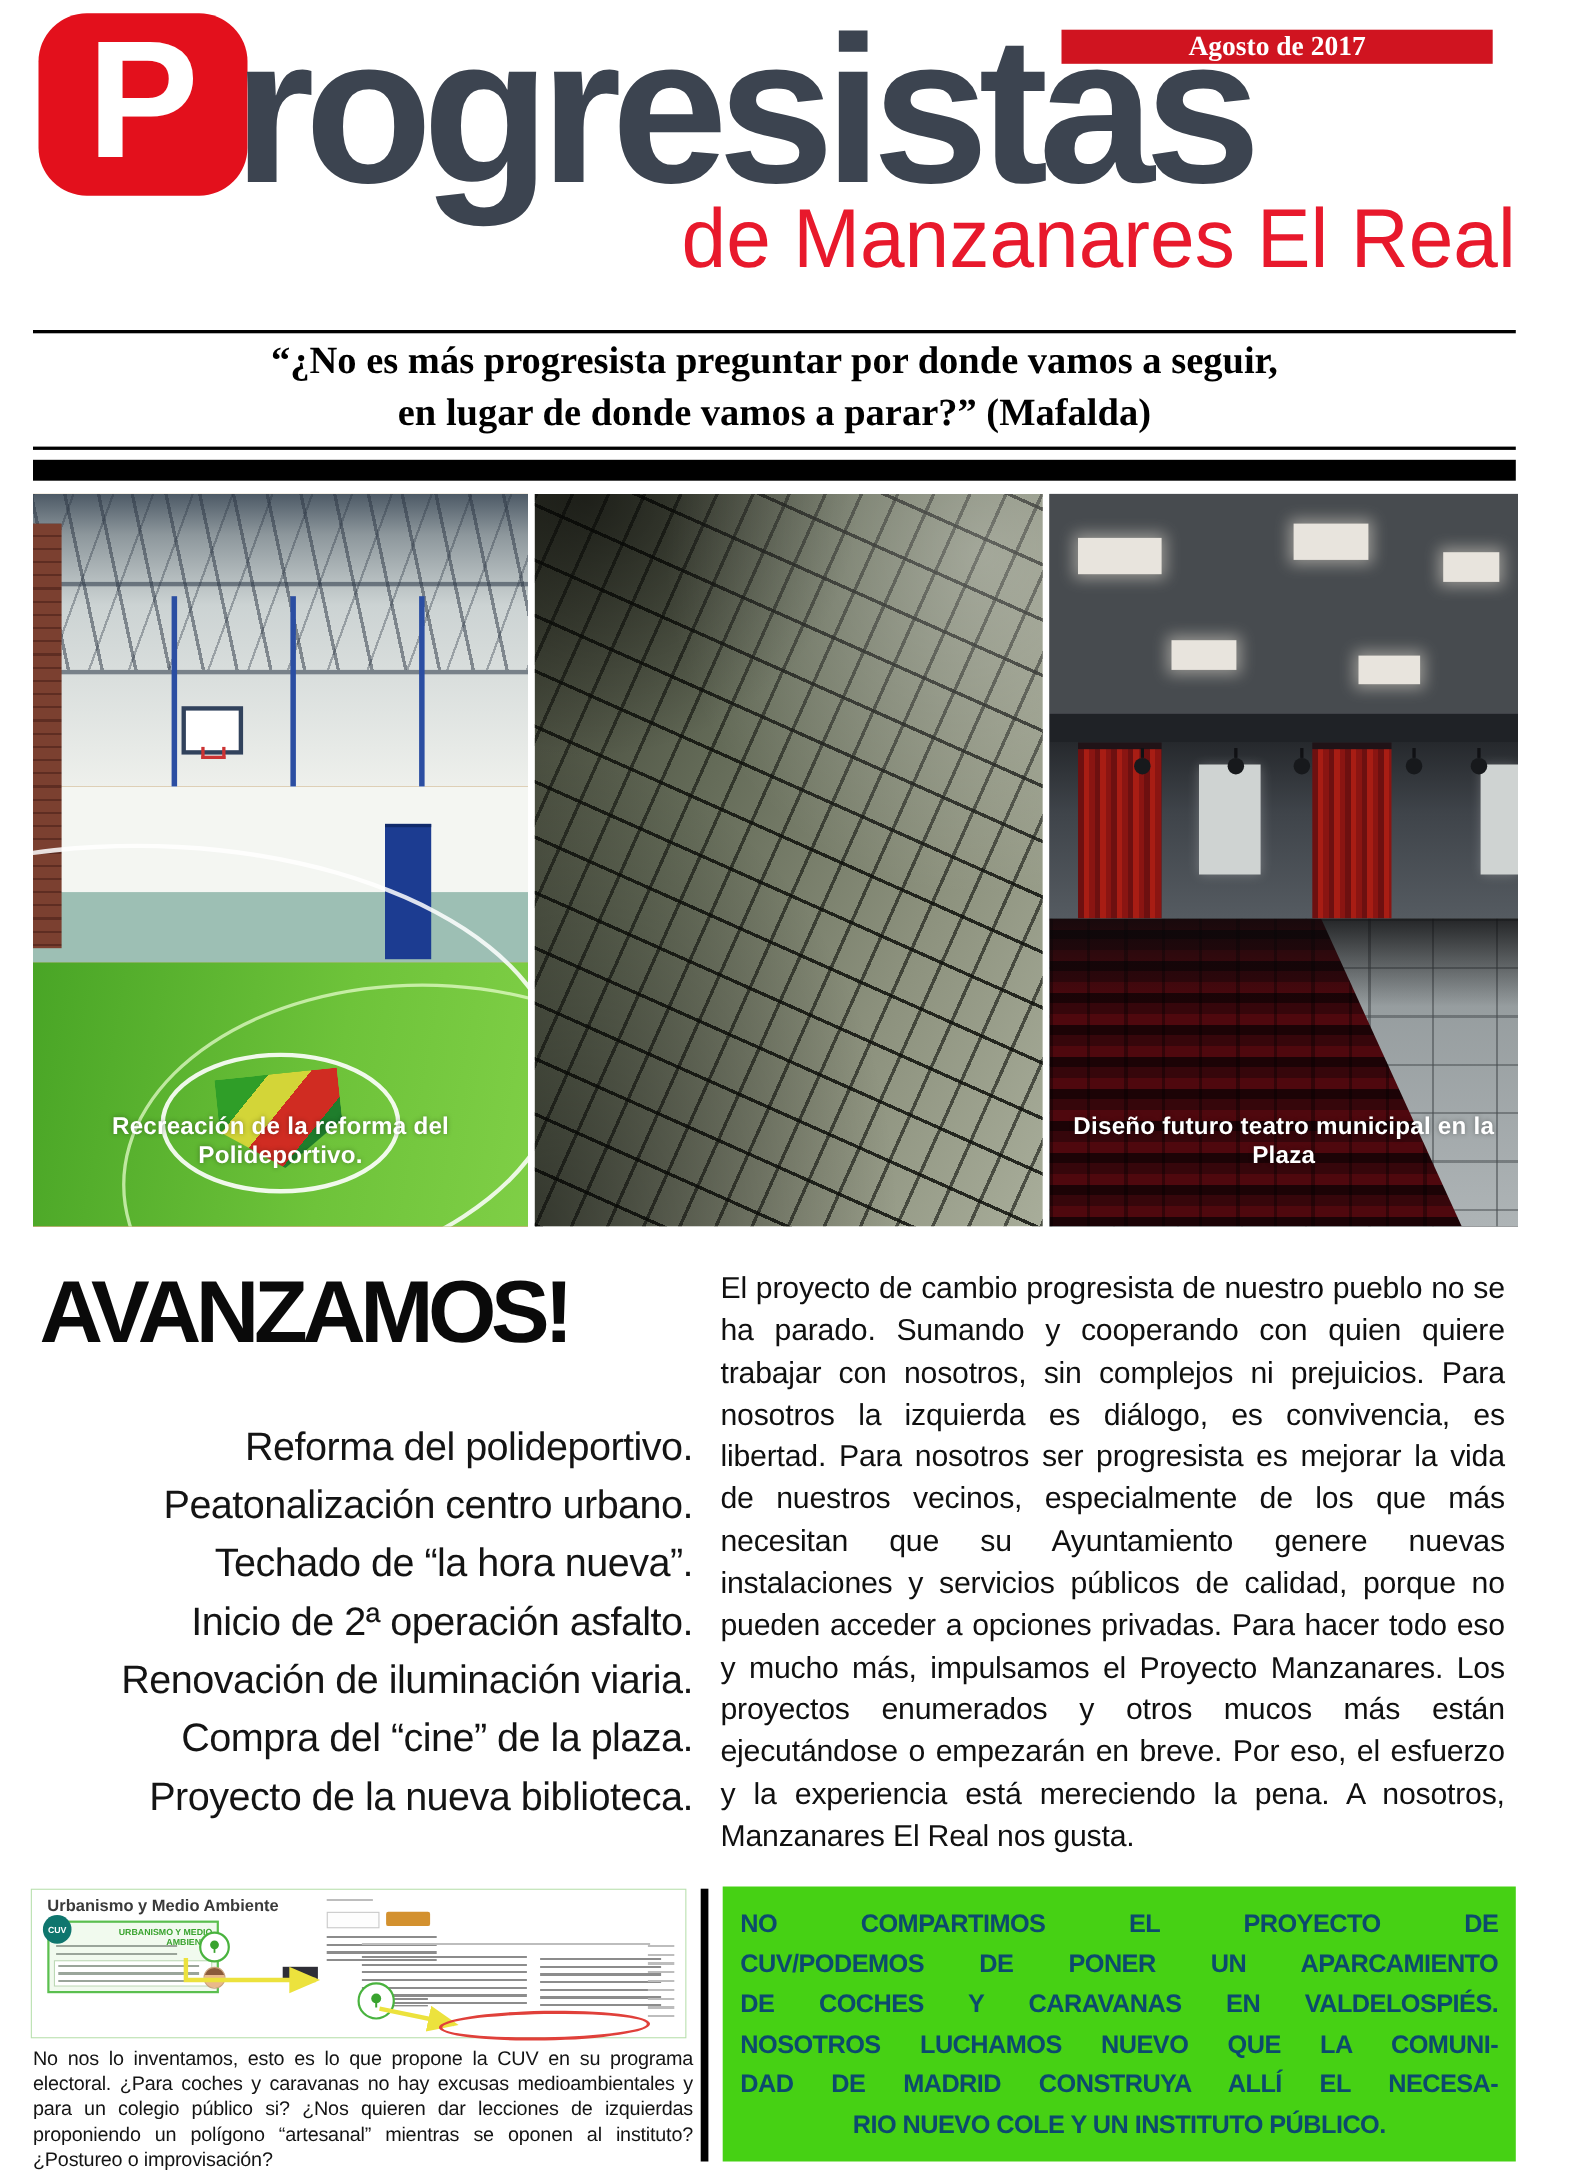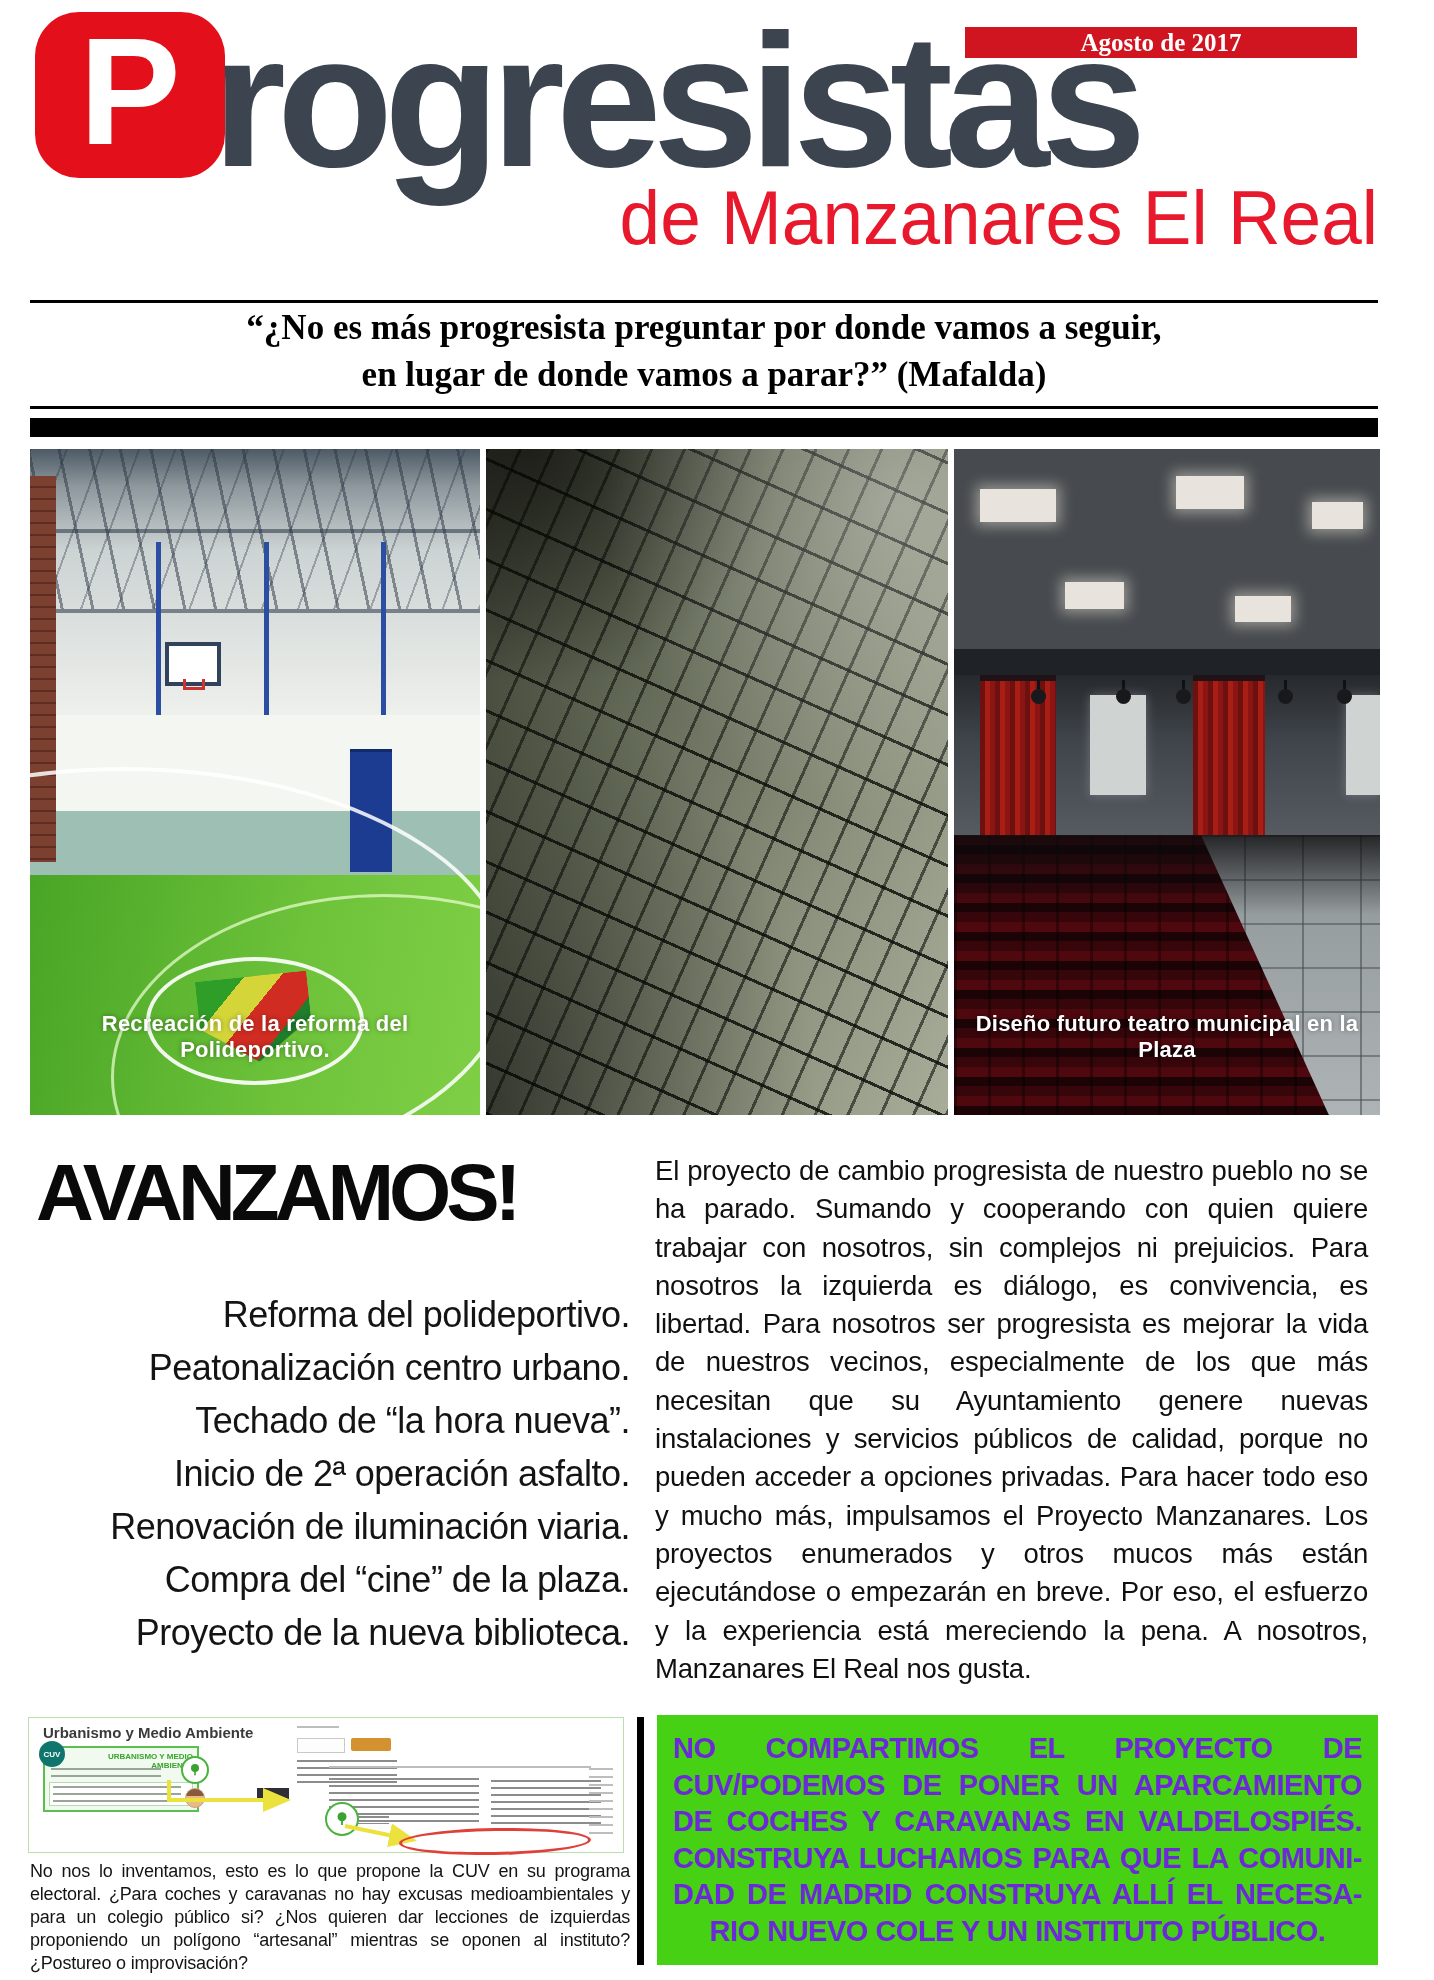--- a/index.html
+++ b/index.html
@@ -129,21 +129,21 @@
      border-radius:2px;}
   .sh-darkbtn{position:absolute;left:228px;top:70px;width:32px;height:11px;background:#2e2e36;}
   .sh-arrows{position:absolute;left:0;top:0;}
   .sh-ellipse{position:absolute;left:370px;top:110px;width:186px;height:21px;
      border:3px solid #e0403a;border-radius:50%;transform:rotate(-1deg);}
   .shot-caption{position:absolute;left:30px;top:1860px;width:600px;text-align:justify;
      font-size:18px;line-height:23px;letter-spacing:-.2px;color:#141414;}
   .vdivider{position:absolute;left:637px;top:1717px;width:7px;height:248px;background:#000;}
   .greenbox{position:absolute;left:657px;top:1715px;width:721px;height:250px;background:#46d114;
      box-sizing:border-box;padding:15px 16px;}
-  .gline{color:#6d28d9;font-weight:800;font-size:29px;line-height:36.5px;letter-spacing:-.5px;
+  .gline{color:#0c4a6e;font-weight:800;font-size:23px;line-height:36.5px;letter-spacing:-.5px;
      text-align:justify;text-align-last:justify;white-space:nowrap;}
   .gline.center{text-align:center;text-align-last:center;}
   .gline .strong{font-weight:900;}
 </style>
 </head>
 <body>
 
 <div class="page">
 
   <div class="logo">
@@ -276,18 +276,18 @@
   </div>
 
   <div class="shot-caption">No nos lo inventamos, esto es lo que propone la CUV en su programa electoral. ¿Para coches y caravanas no hay excusas medioambientales y para un colegio público si? ¿Nos quieren dar lecciones de izquierdas proponiendo un polígono “artesanal” mientras se oponen al instituto? ¿Postureo o improvisación?</div>
 
   <div class="vdivider"></div>
 
   <div class="greenbox">
     <div class="gline">NO COMPARTIMOS EL PROYECTO DE</div>
     <div class="gline"><span class="strong">CUV/PODEMOS</span> <span>DE PONER UN APARCAMIENTO</span></div>
     <div class="gline">DE COCHES Y CARAVANAS EN VALDELOSPIÉS.</div>
-    <div class="gline">CONSTRUYA LUCHAMOS PARA QUE LA COMUNI-</div>
+    <div class="gline">NOSOTROS LUCHAMOS NUEVO QUE LA COMUNI-</div>
     <div class="gline">DAD DE MADRID CONSTRUYA ALLÍ EL NECESA-</div>
     <div class="gline center">RIO NUEVO COLE Y UN INSTITUTO PÚBLICO.</div>
   </div>
 
 </div>
 
 </body></html>

